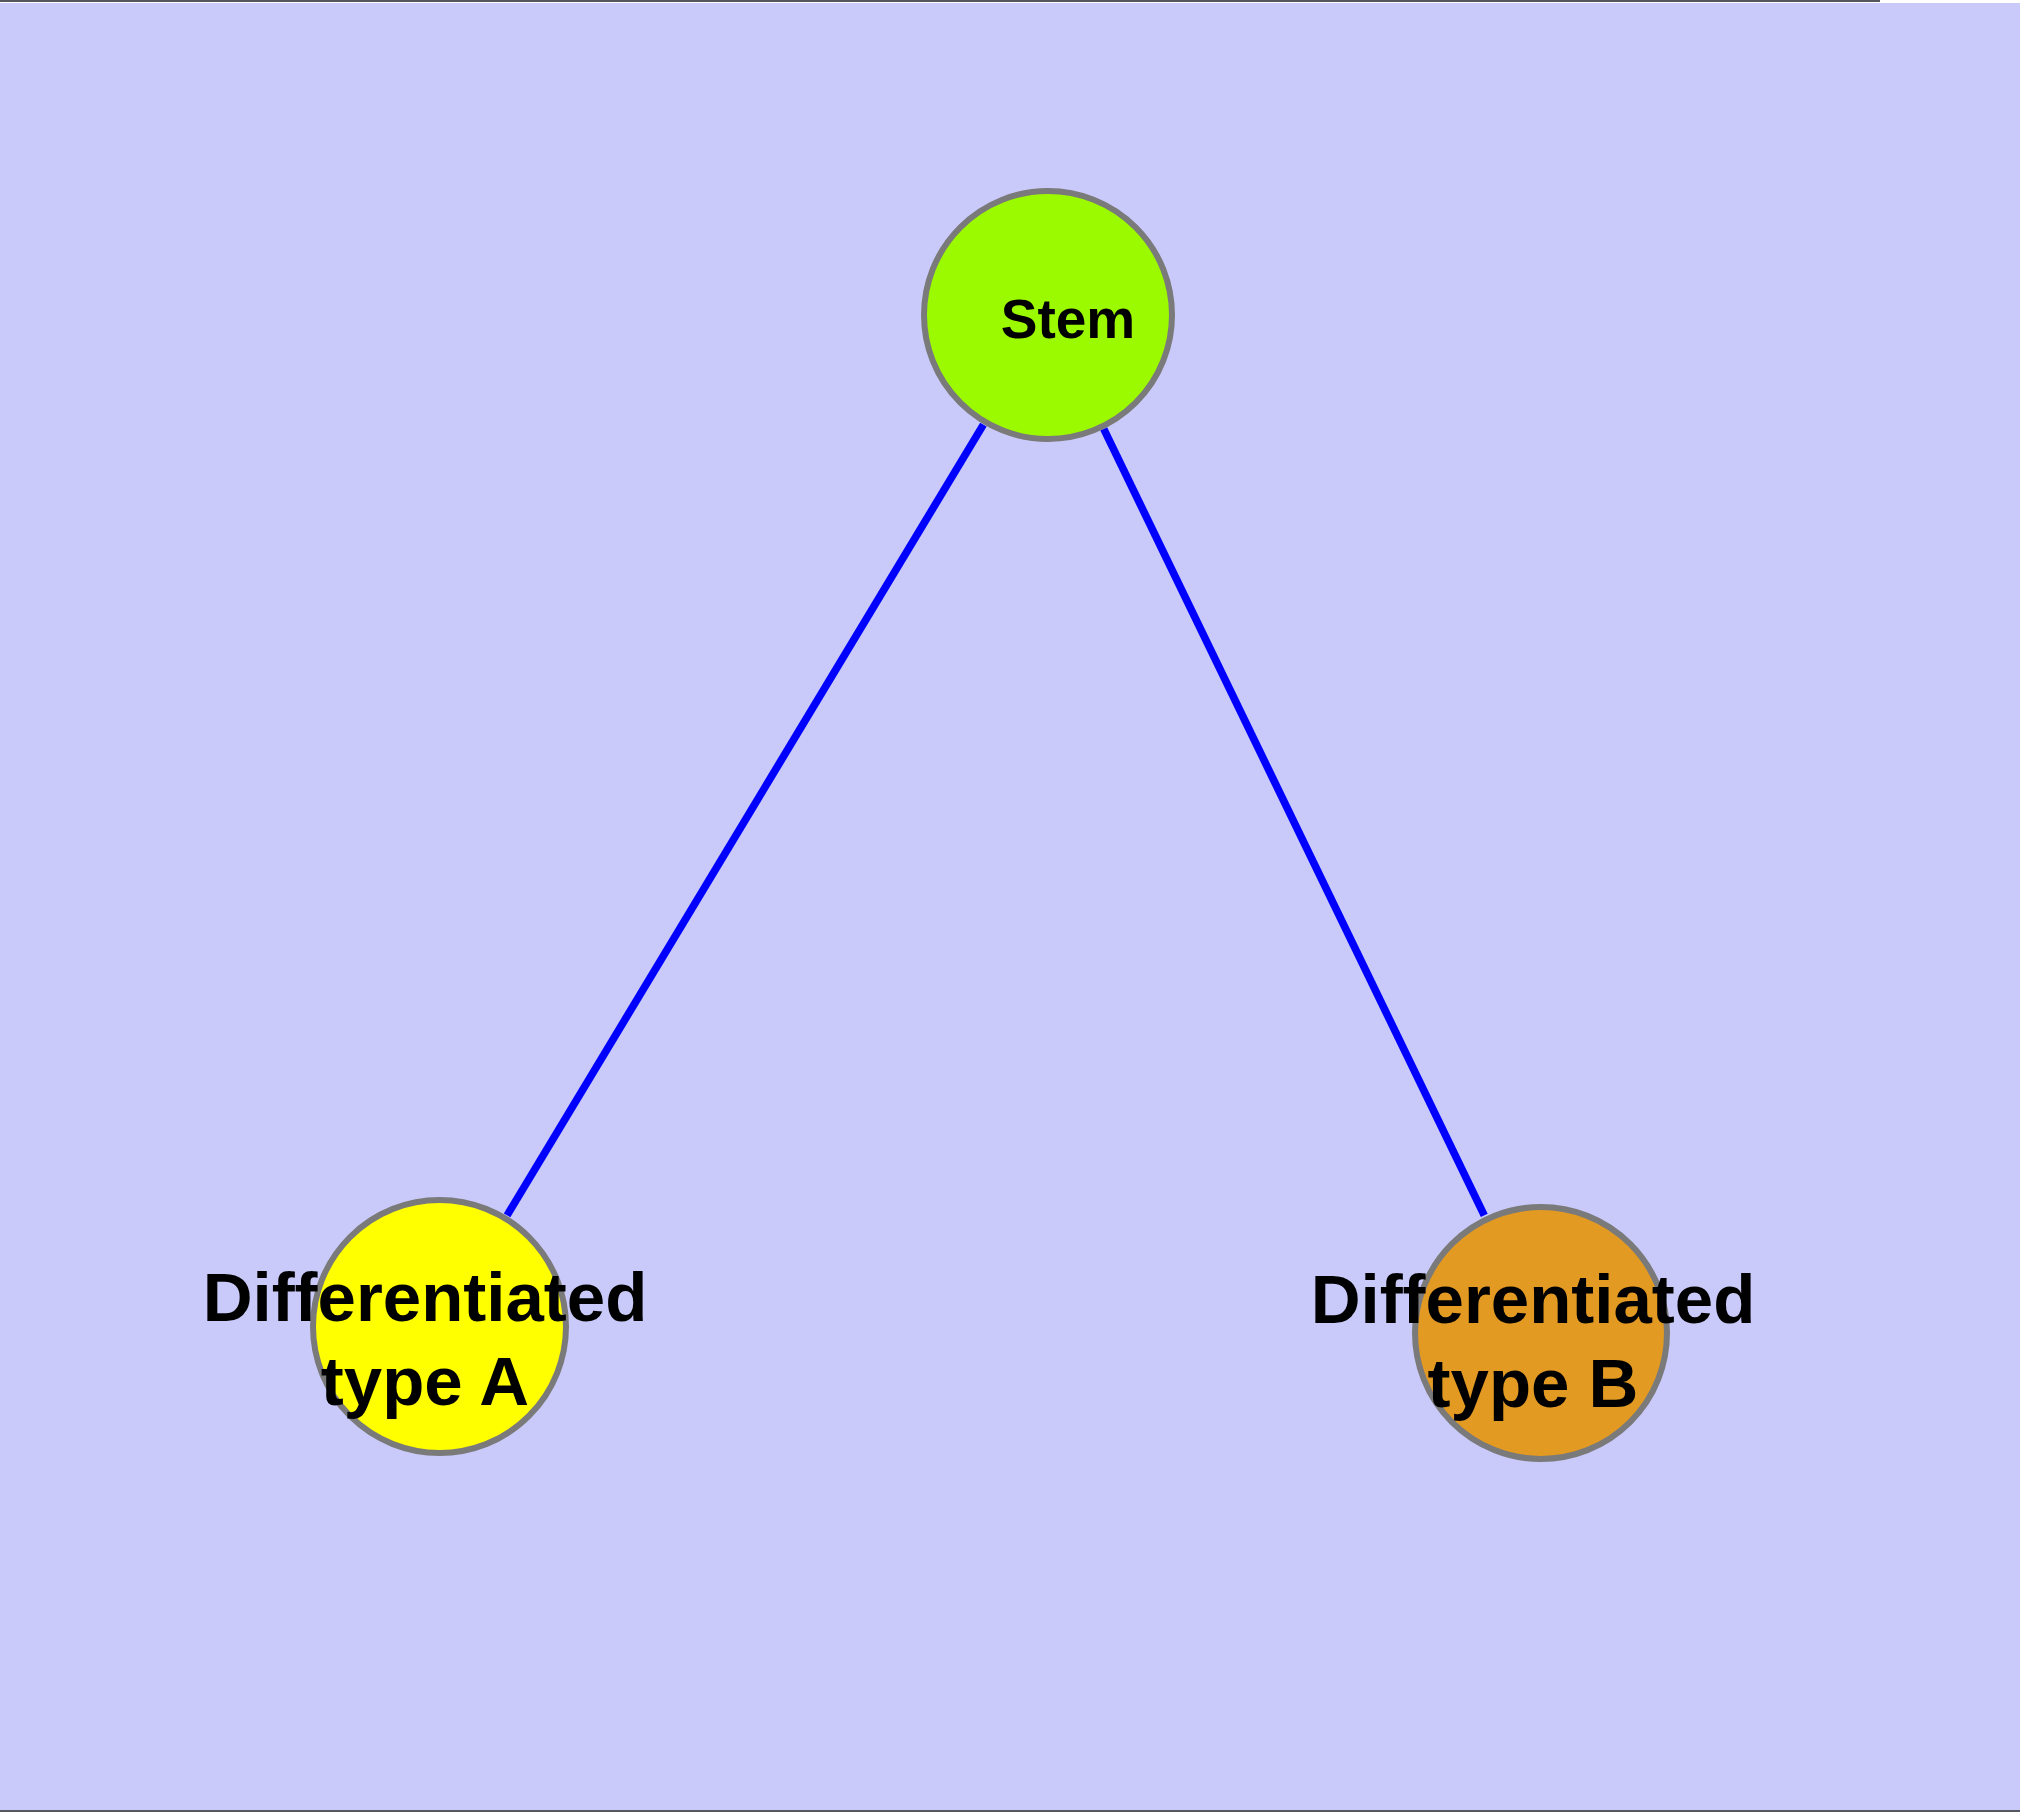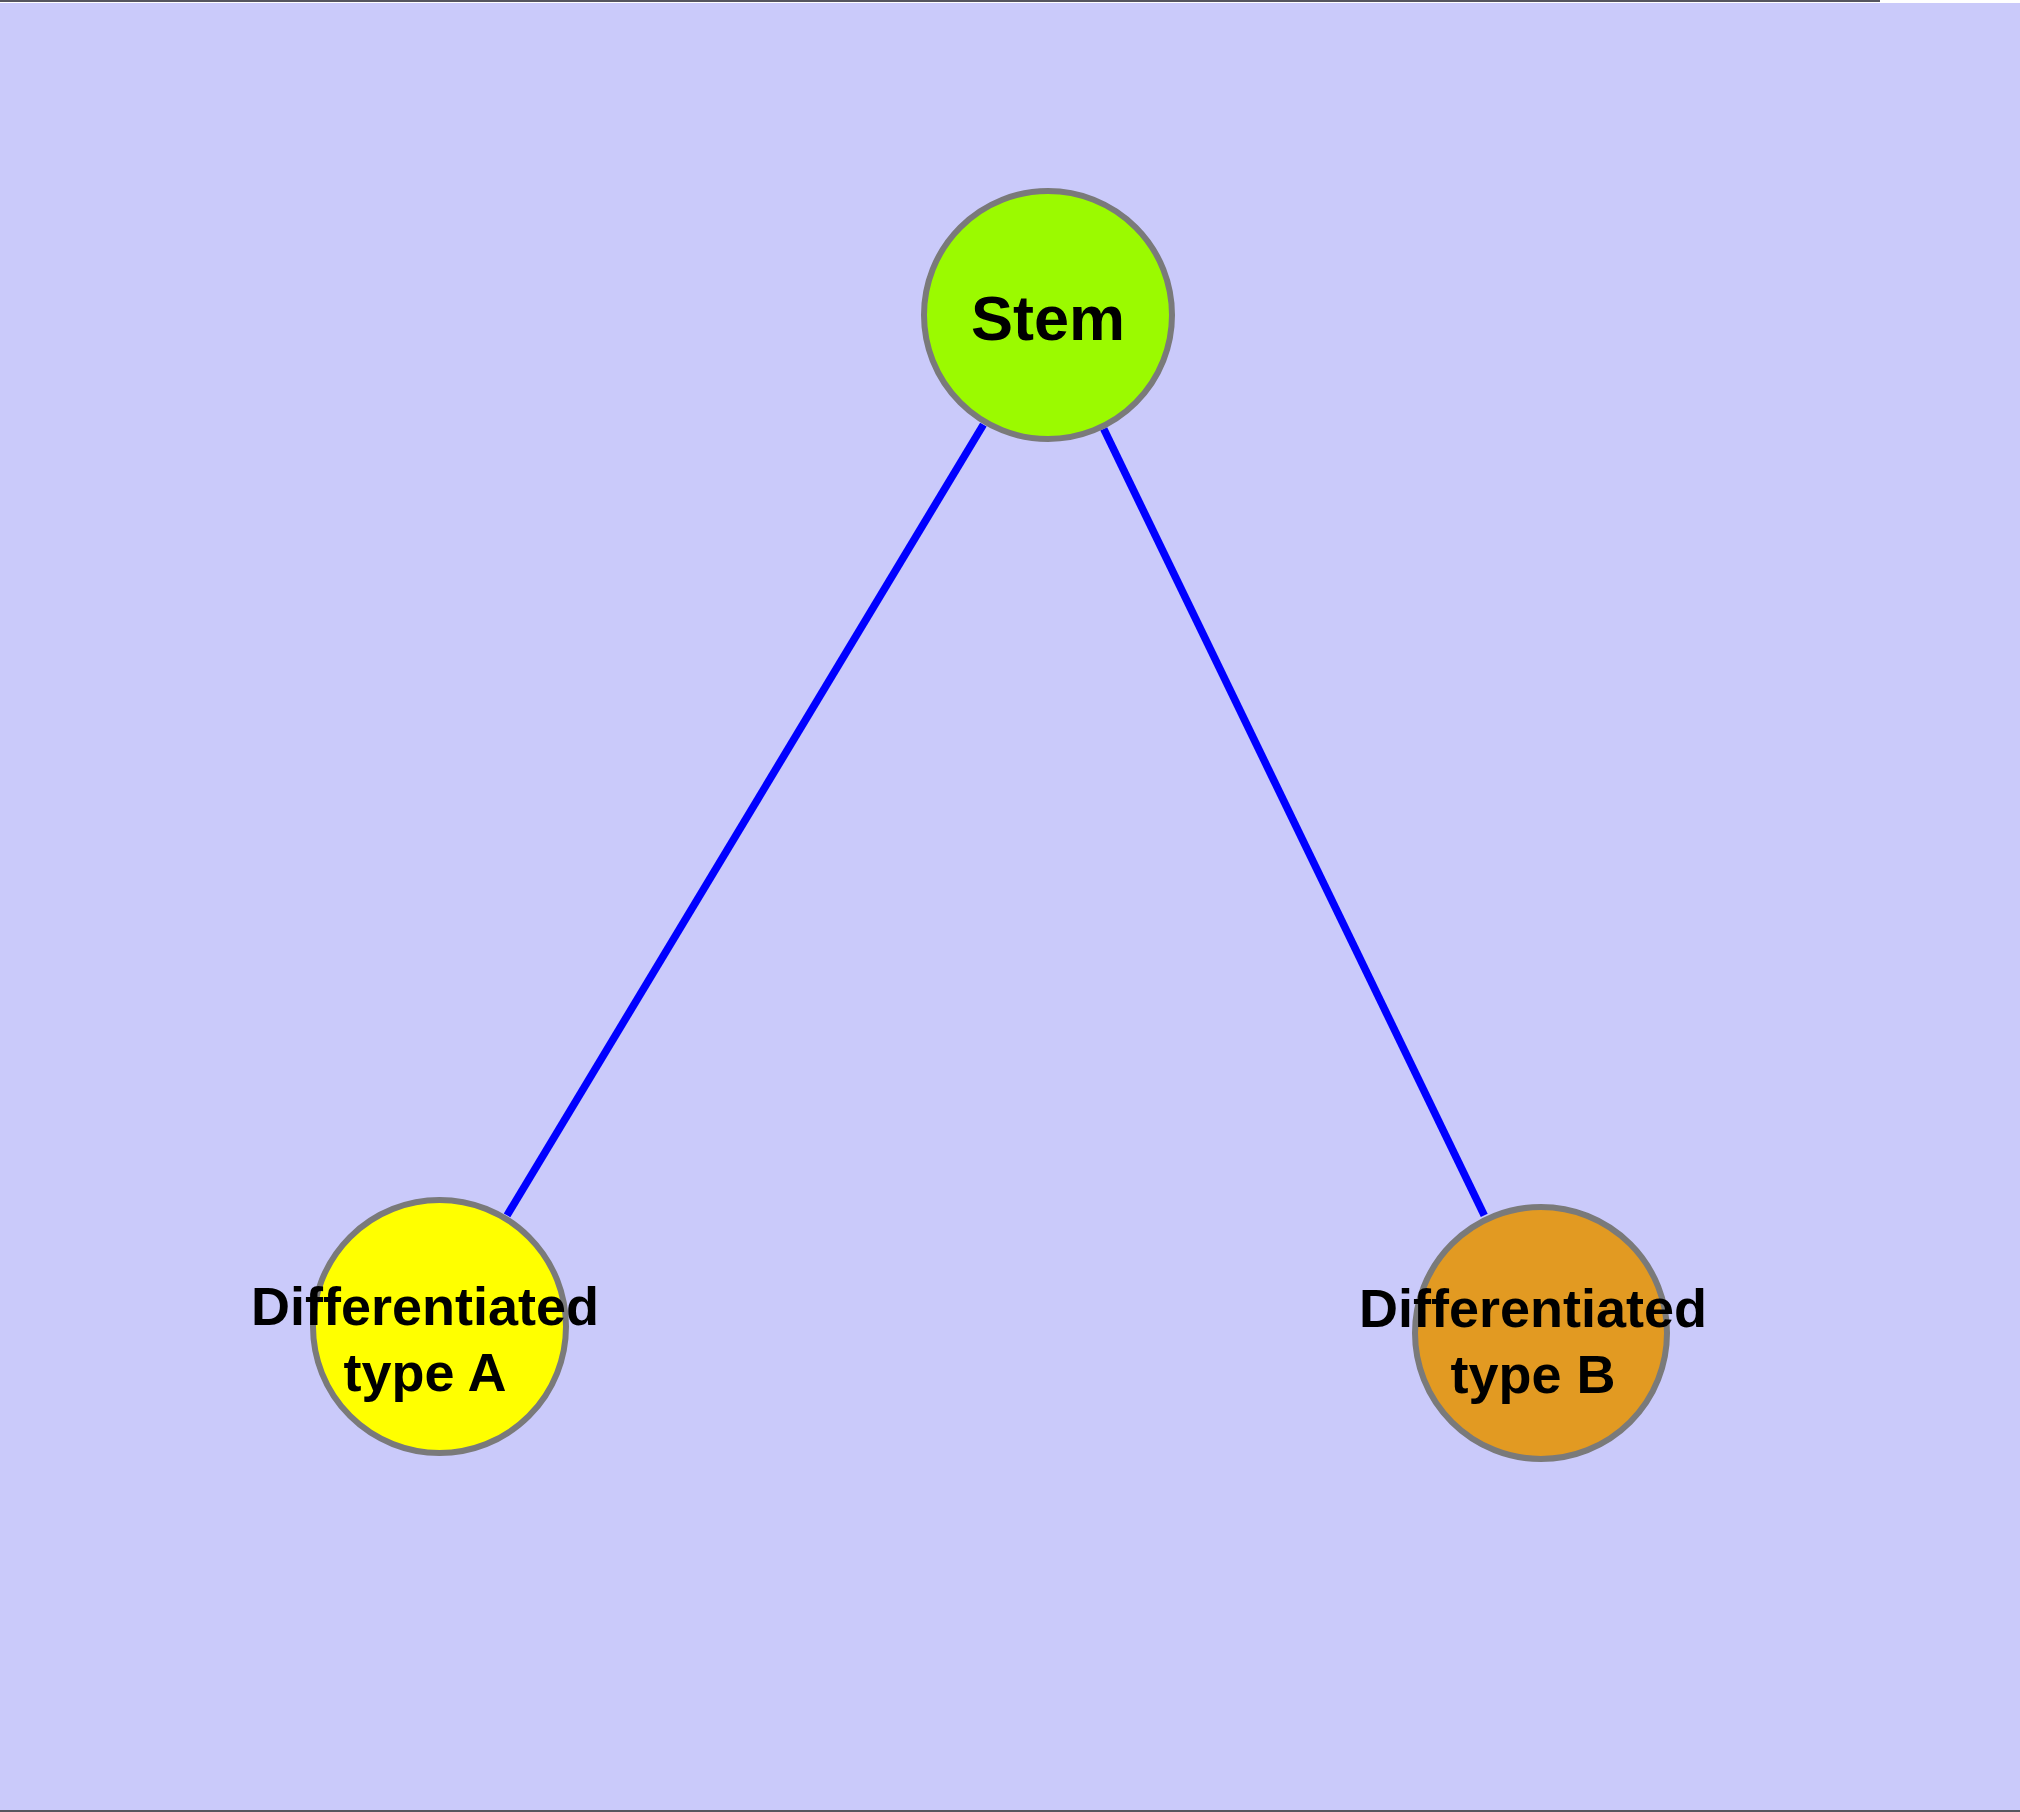--- a/index.html
+++ b/index.html
@@ -56,25 +56,26 @@
     position: absolute;
     transform: translate(-50%, -50%);
     font-weight: bold;
     color: #000000;
     white-space: pre-line;
     text-align: center;
     z-index: 3;
     pointer-events: none;
   }
   .label-stem {
-    font-size: 63px;
+    font-size: 55px;
     line-height: 1.1;
+    margin-left: 20px;
   }
   .label-diff {
-    font-size: 54px;
+    font-size: 69px;
     line-height: 1.22;
   }
 </style>
 </head>
 <body>
 
 <div class="canvas" style="background: rgb(202, 202, 250);">
 
   <div class="top-edge">
     <div class="top-edge-dark"></div>

